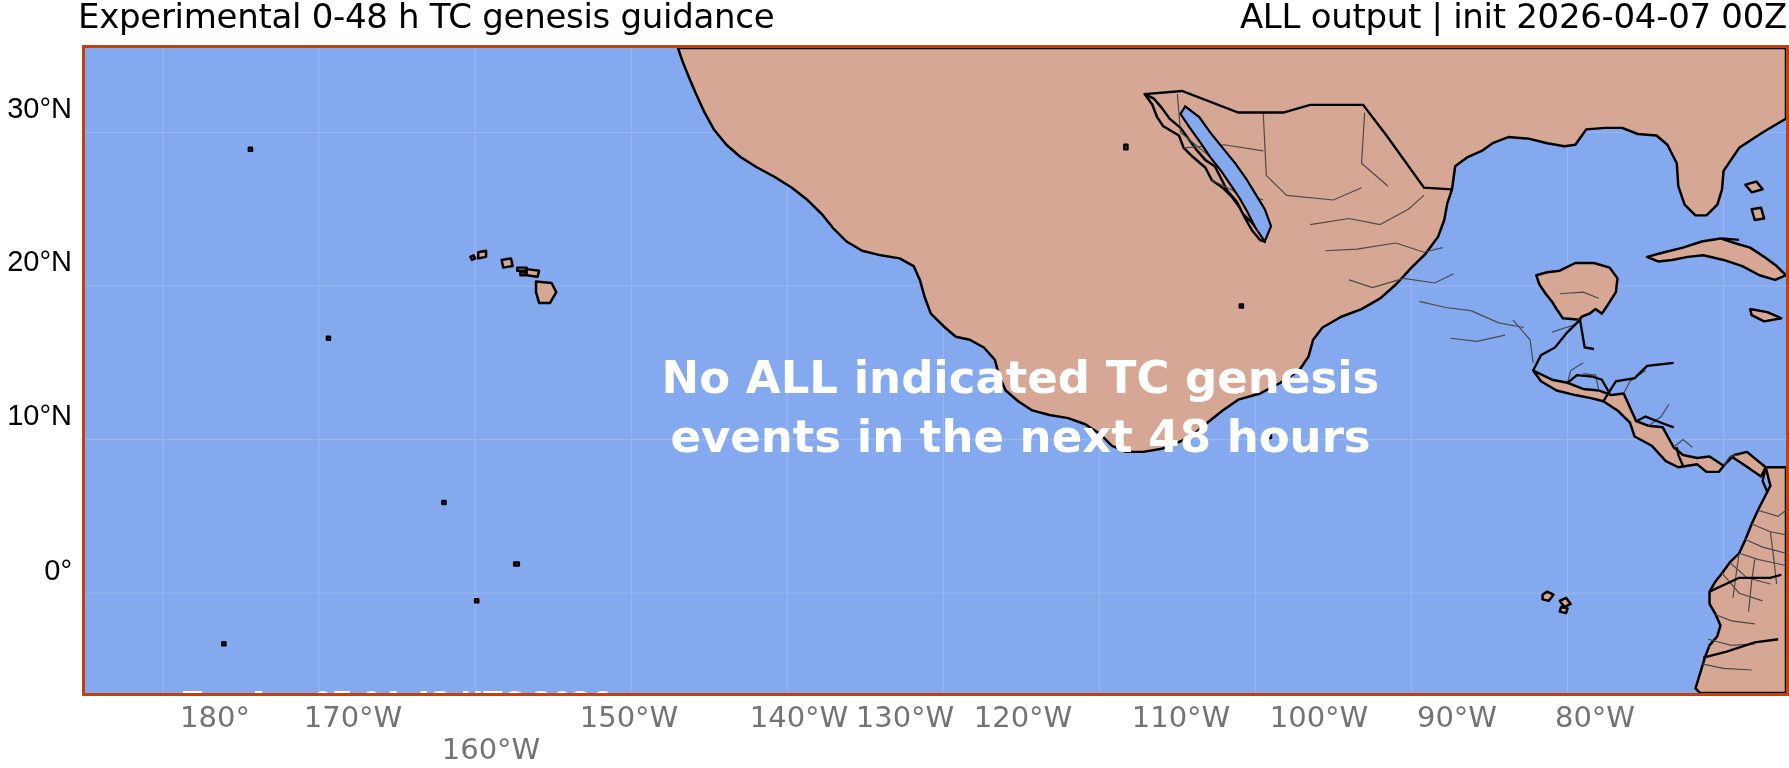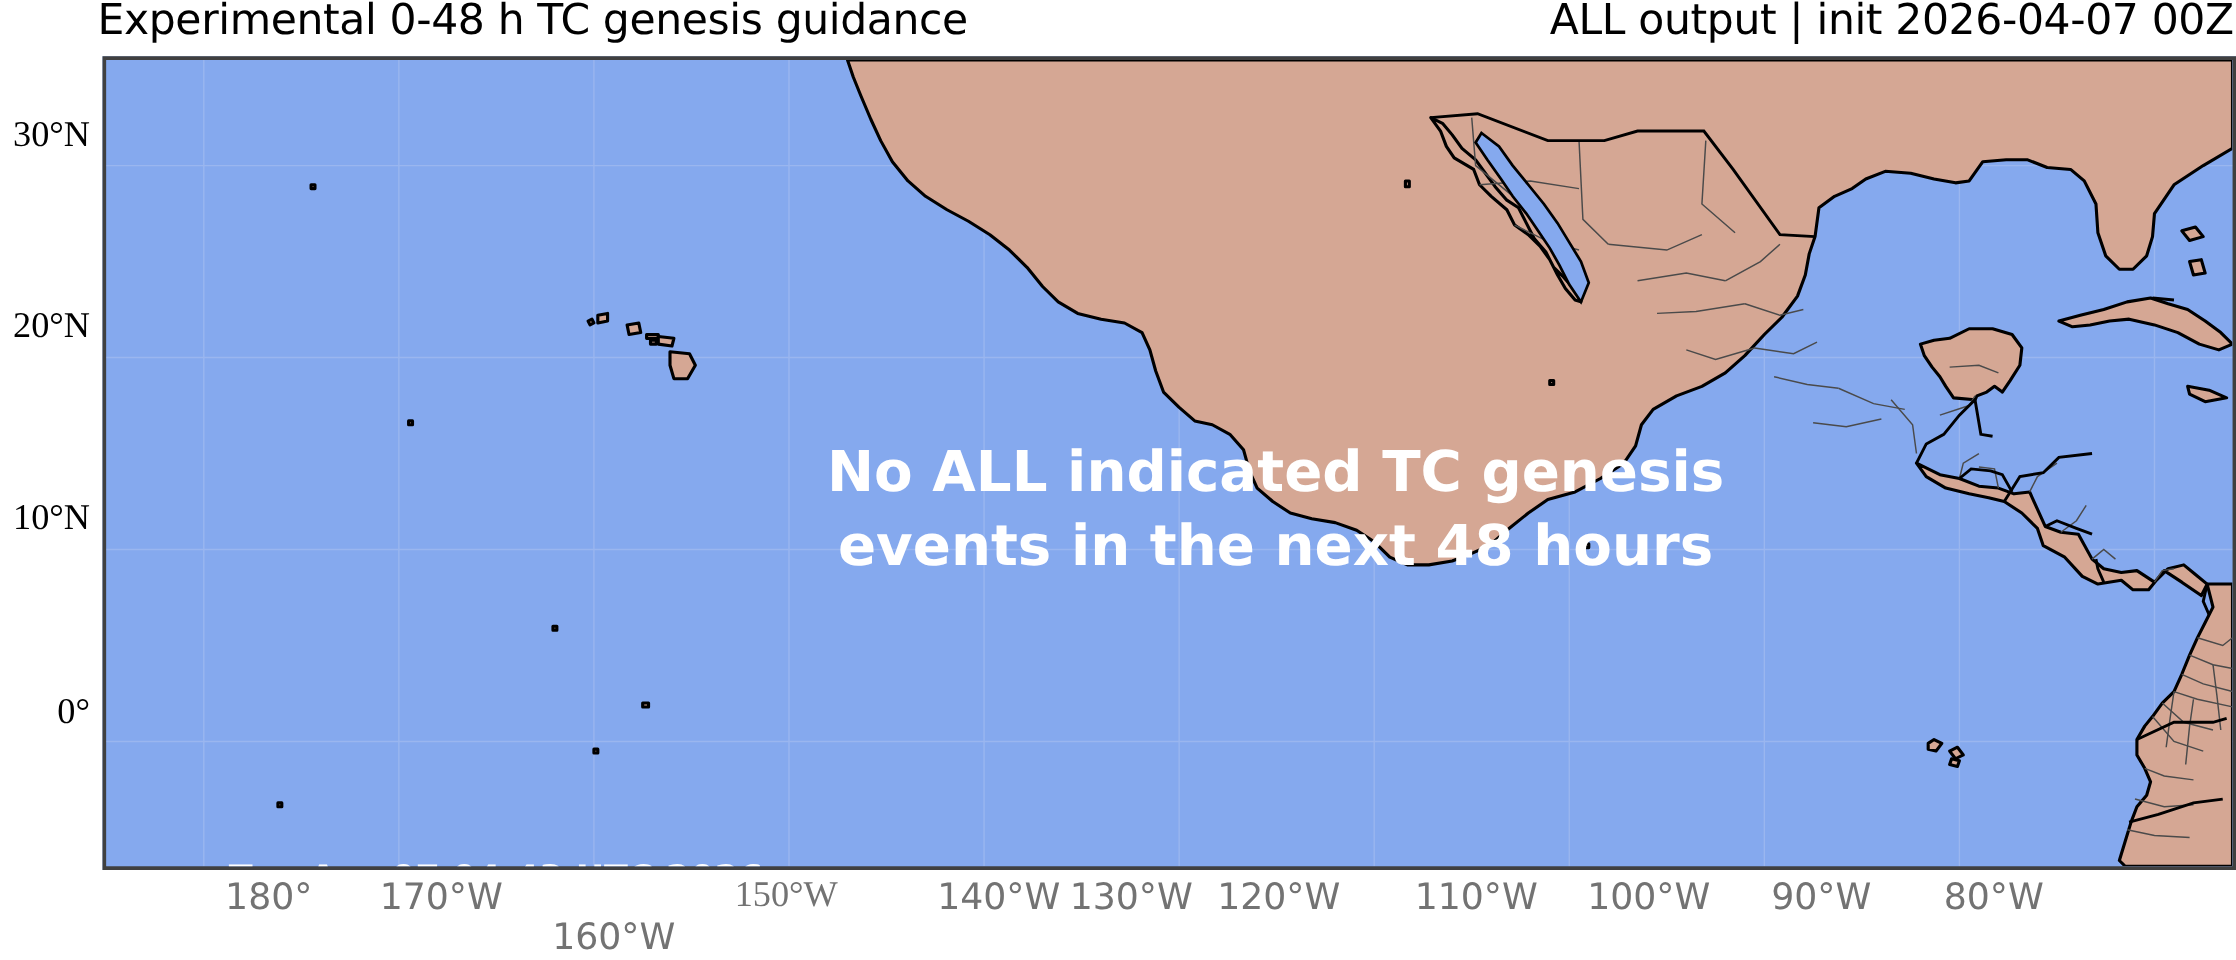--- a/index.html
+++ b/index.html
@@ -37,21 +37,21 @@
   #title-left  { left: 78px; }
   #title-right { right: 2px; }
 
   
   #plot {
     position: absolute;
     left: 82px;
     top: 45px;
     width: 1707px;
     height: 651px;
-    border: 3px solid #404040;
+    border: 3px solid #c2410c;
     box-sizing: border-box;
     overflow: hidden;
     background: #85a9ee;
   }
   #mapsvg {
     position: absolute;
     left: 0; top: 0;
     width: 100%;
     height: 100%;
     display: block;
@@ -64,21 +64,21 @@
     transform: translateX(-50%);
     font-family: "DejaVu Sans", sans-serif;
     font-size: 29px;
     color: #737373;
     white-space: nowrap;
   }
   .ytick {
     position: absolute;
     right: 1717px;
     transform: translateY(-50%);
-    font-family: Liberation Serif, serif;
+    font-family: Liberation Sans, sans-serif;
     font-size: 29px;
     color: #000000;
     white-space: nowrap;
   }
 
   
   #nogen {
     position: absolute;
     left: 82px;
     top: 300px;
@@ -345,21 +345,21 @@
       <div>events in the next 48 hours</div>
     </div>
 
     <div id="timestamp">Tue Apr 07 04:43 UTC 2026</div>
   </div>
 
   <div id="xticks">
       <div class="xtick" style="left: 215px;">180°</div>
       <div class="xtick" style="left: 353px;">170°W</div>
       <div class="xtick" style="left: 491px; margin-top: 32px;">160°W</div>
-      <div class="xtick" style="left: 629px; font-family: Liberation Serif, serif;">150°W</div>
+      <div class="xtick" style="left: 629px;">150°W</div>
       <div class="xtick" style="left: 799px;">140°W</div>
       <div class="xtick" style="left: 905px;">130°W</div>
       <div class="xtick" style="left: 1023px;">120°W</div>
       <div class="xtick" style="left: 1181px;">110°W</div>
       <div class="xtick" style="left: 1319px;">100°W</div>
       <div class="xtick" style="left: 1457px;">90°W</div>
       <div class="xtick" style="left: 1595px;">80°W</div>
     </div>
   <div id="yticks">
       <div class="ytick" style="top: 108px;">30°N</div>

